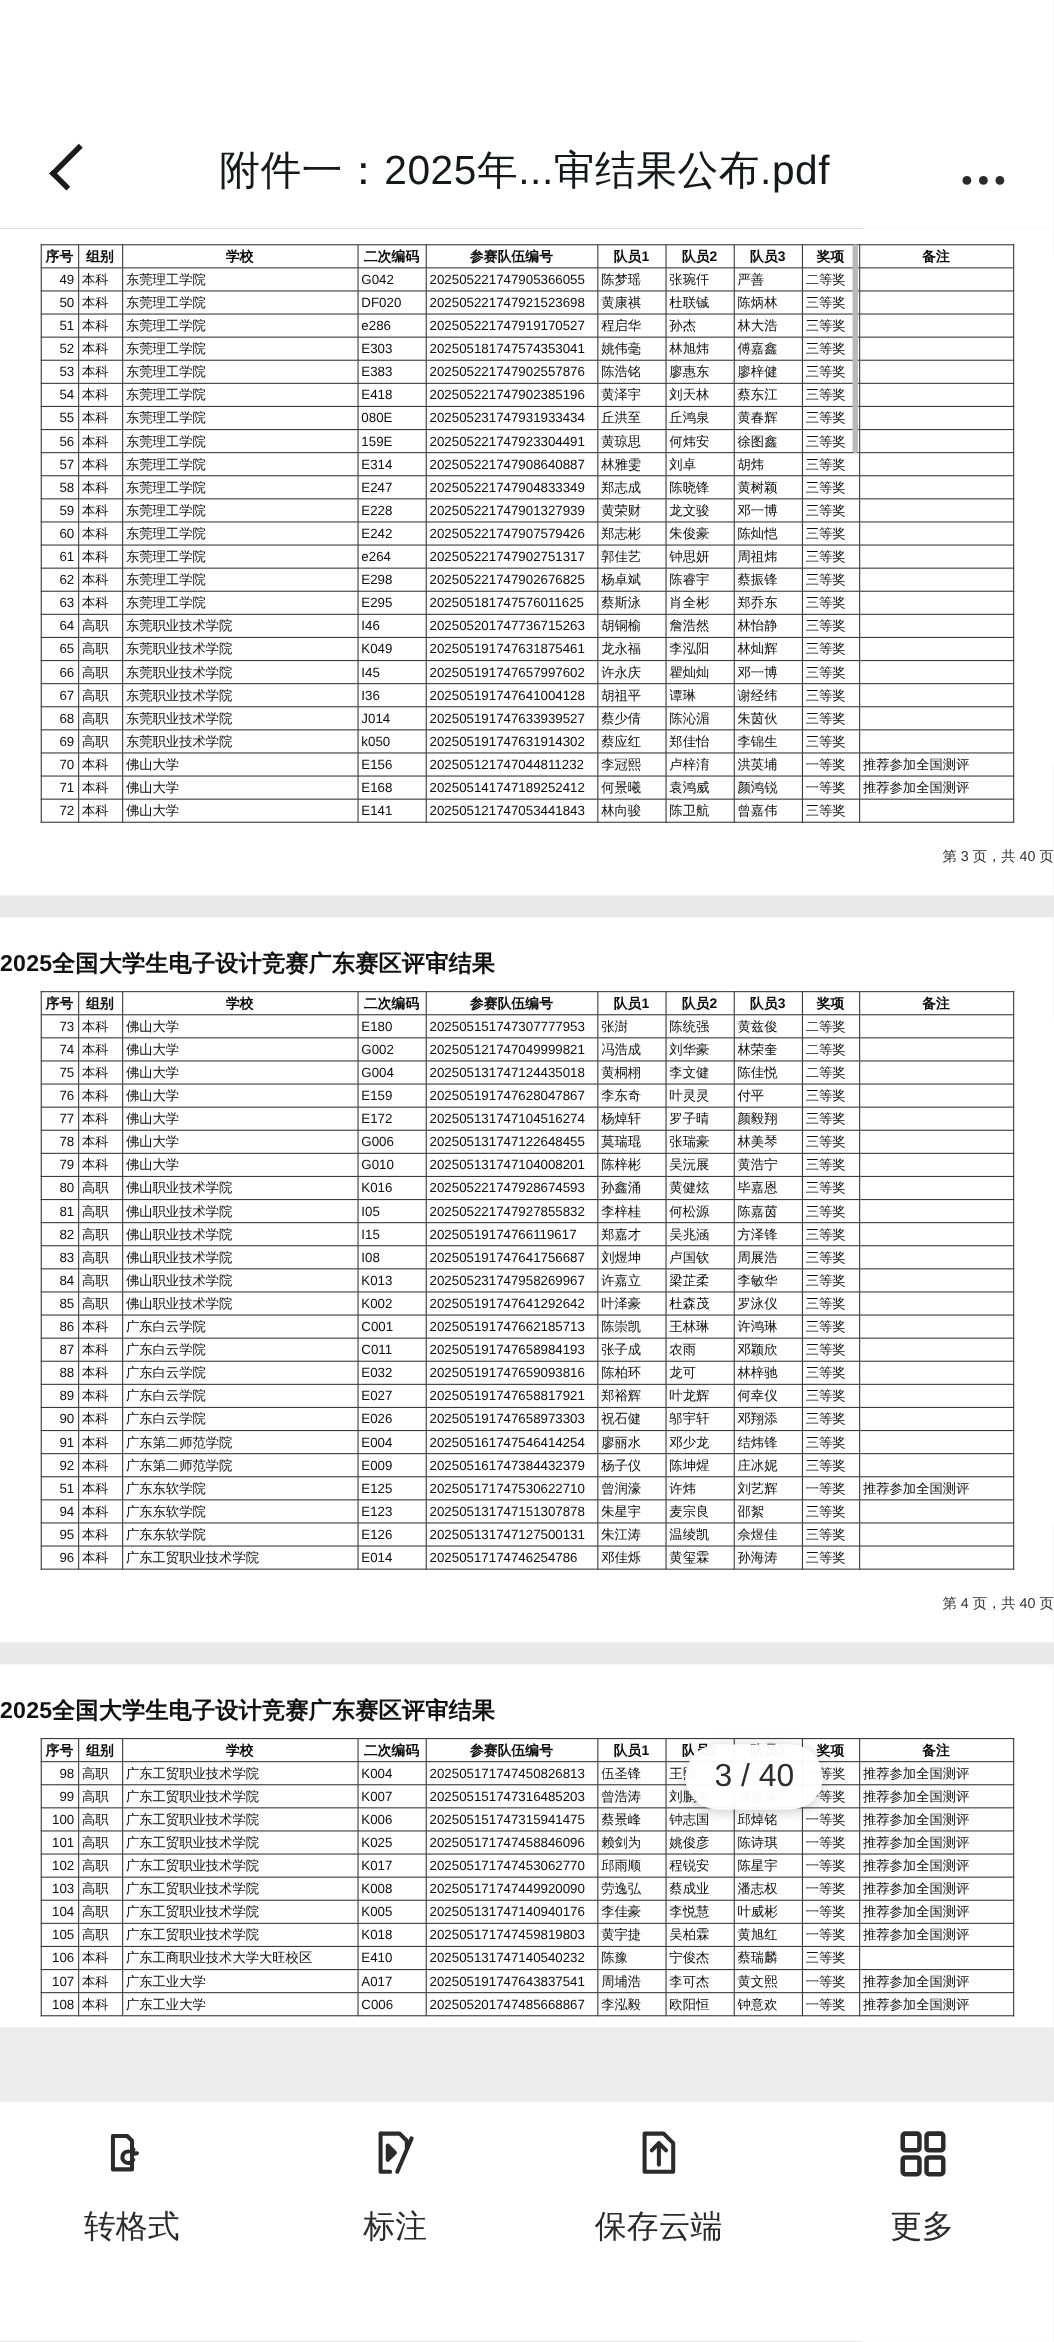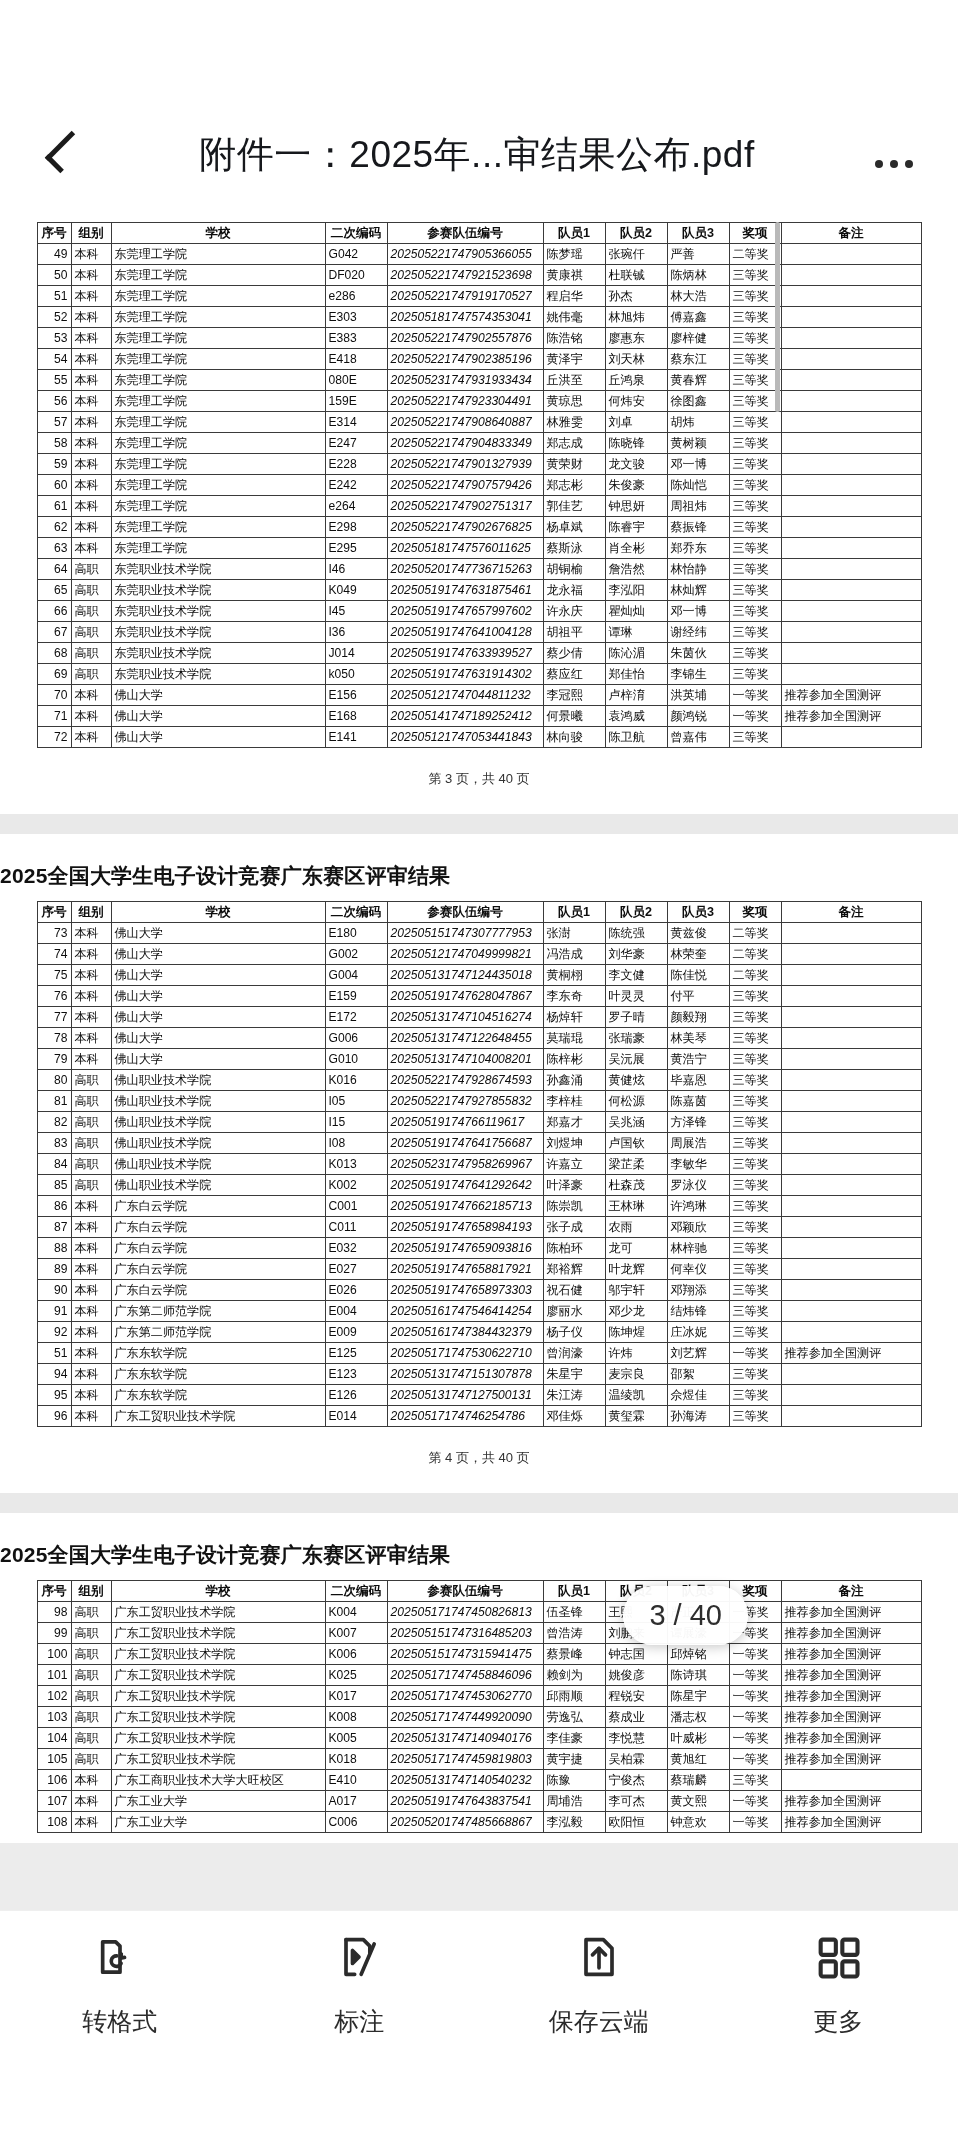--- a/index.html
+++ b/index.html
@@ -51,21 +51,21 @@
     background: #ffffff; width: 958px; padding: 14px 0 0 0;
     position: relative;
   }
   .page-gap { height: 20px; background: #e9e9e9; }
 
   .page-heading {
     text-align: left; font-size: 21px; font-weight: bold;
     color: #111; padding: 14px 0 11px 0; letter-spacing: .2px;
   }
   .page-footer {
-    text-align: center; font-size: 13px; color: #333;
+    text-align: right; font-size: 13px; color: #333;
     padding: 22px 0 26px 0;
   }
 
   
   table.rt {
     border-collapse: collapse;
     margin: 0 auto;
     width: 884px;
     table-layout: fixed;
     font-size: 12.1px;
@@ -77,21 +77,21 @@
     padding: 0 3px;
     white-space: nowrap; overflow: hidden;
   }
   table.rt th {
     text-align: center; font-weight: bold; font-size: 12.6px;
   }
   td.c-no   { text-align: right; padding-right: 5px; }
   td.c-grp  { text-align: left; }
   td.c-sch  { text-align: left; }
   td.c-code { text-align: left; }
-  td.c-team { text-align: left; font-style: italic; }
+  td.c-team { text-align: left; }
   td.c-m    { text-align: left; }
   td.c-aw   { text-align: left; }
   td.c-rm   { text-align: left; }
 
   col.w-no   { width: 34px; }
   col.w-grp  { width: 40px; }
   col.w-sch  { width: 214px; }
   col.w-code { width: 62px; }
   col.w-team { width: 156px; }
   col.w-m1   { width: 62px; }
@@ -125,21 +125,21 @@
     background: #ffffff;
     display: flex; align-items: flex-start; justify-content: space-around;
     padding-top: 20px;
     border-top: 1px solid #efefef;
   }
   .tool {
     width: 190px; display: flex; flex-direction: column;
     align-items: center; gap: 22px; cursor: pointer;
   }
   .tool .glyph { width: 52px; height: 52px; display: block; }
-  .tool .tlabel { font-size: 25px; color: #2b2b2b; }
+  .tool .tlabel { font-size: 29px; color: #2b2b2b; }
 </style>
 </head>
 <body>
 
 <div class="app">
 
   <div class="topbar">
     <div class="back-btn">
       <span class="back-chev"></span>
     </div>

